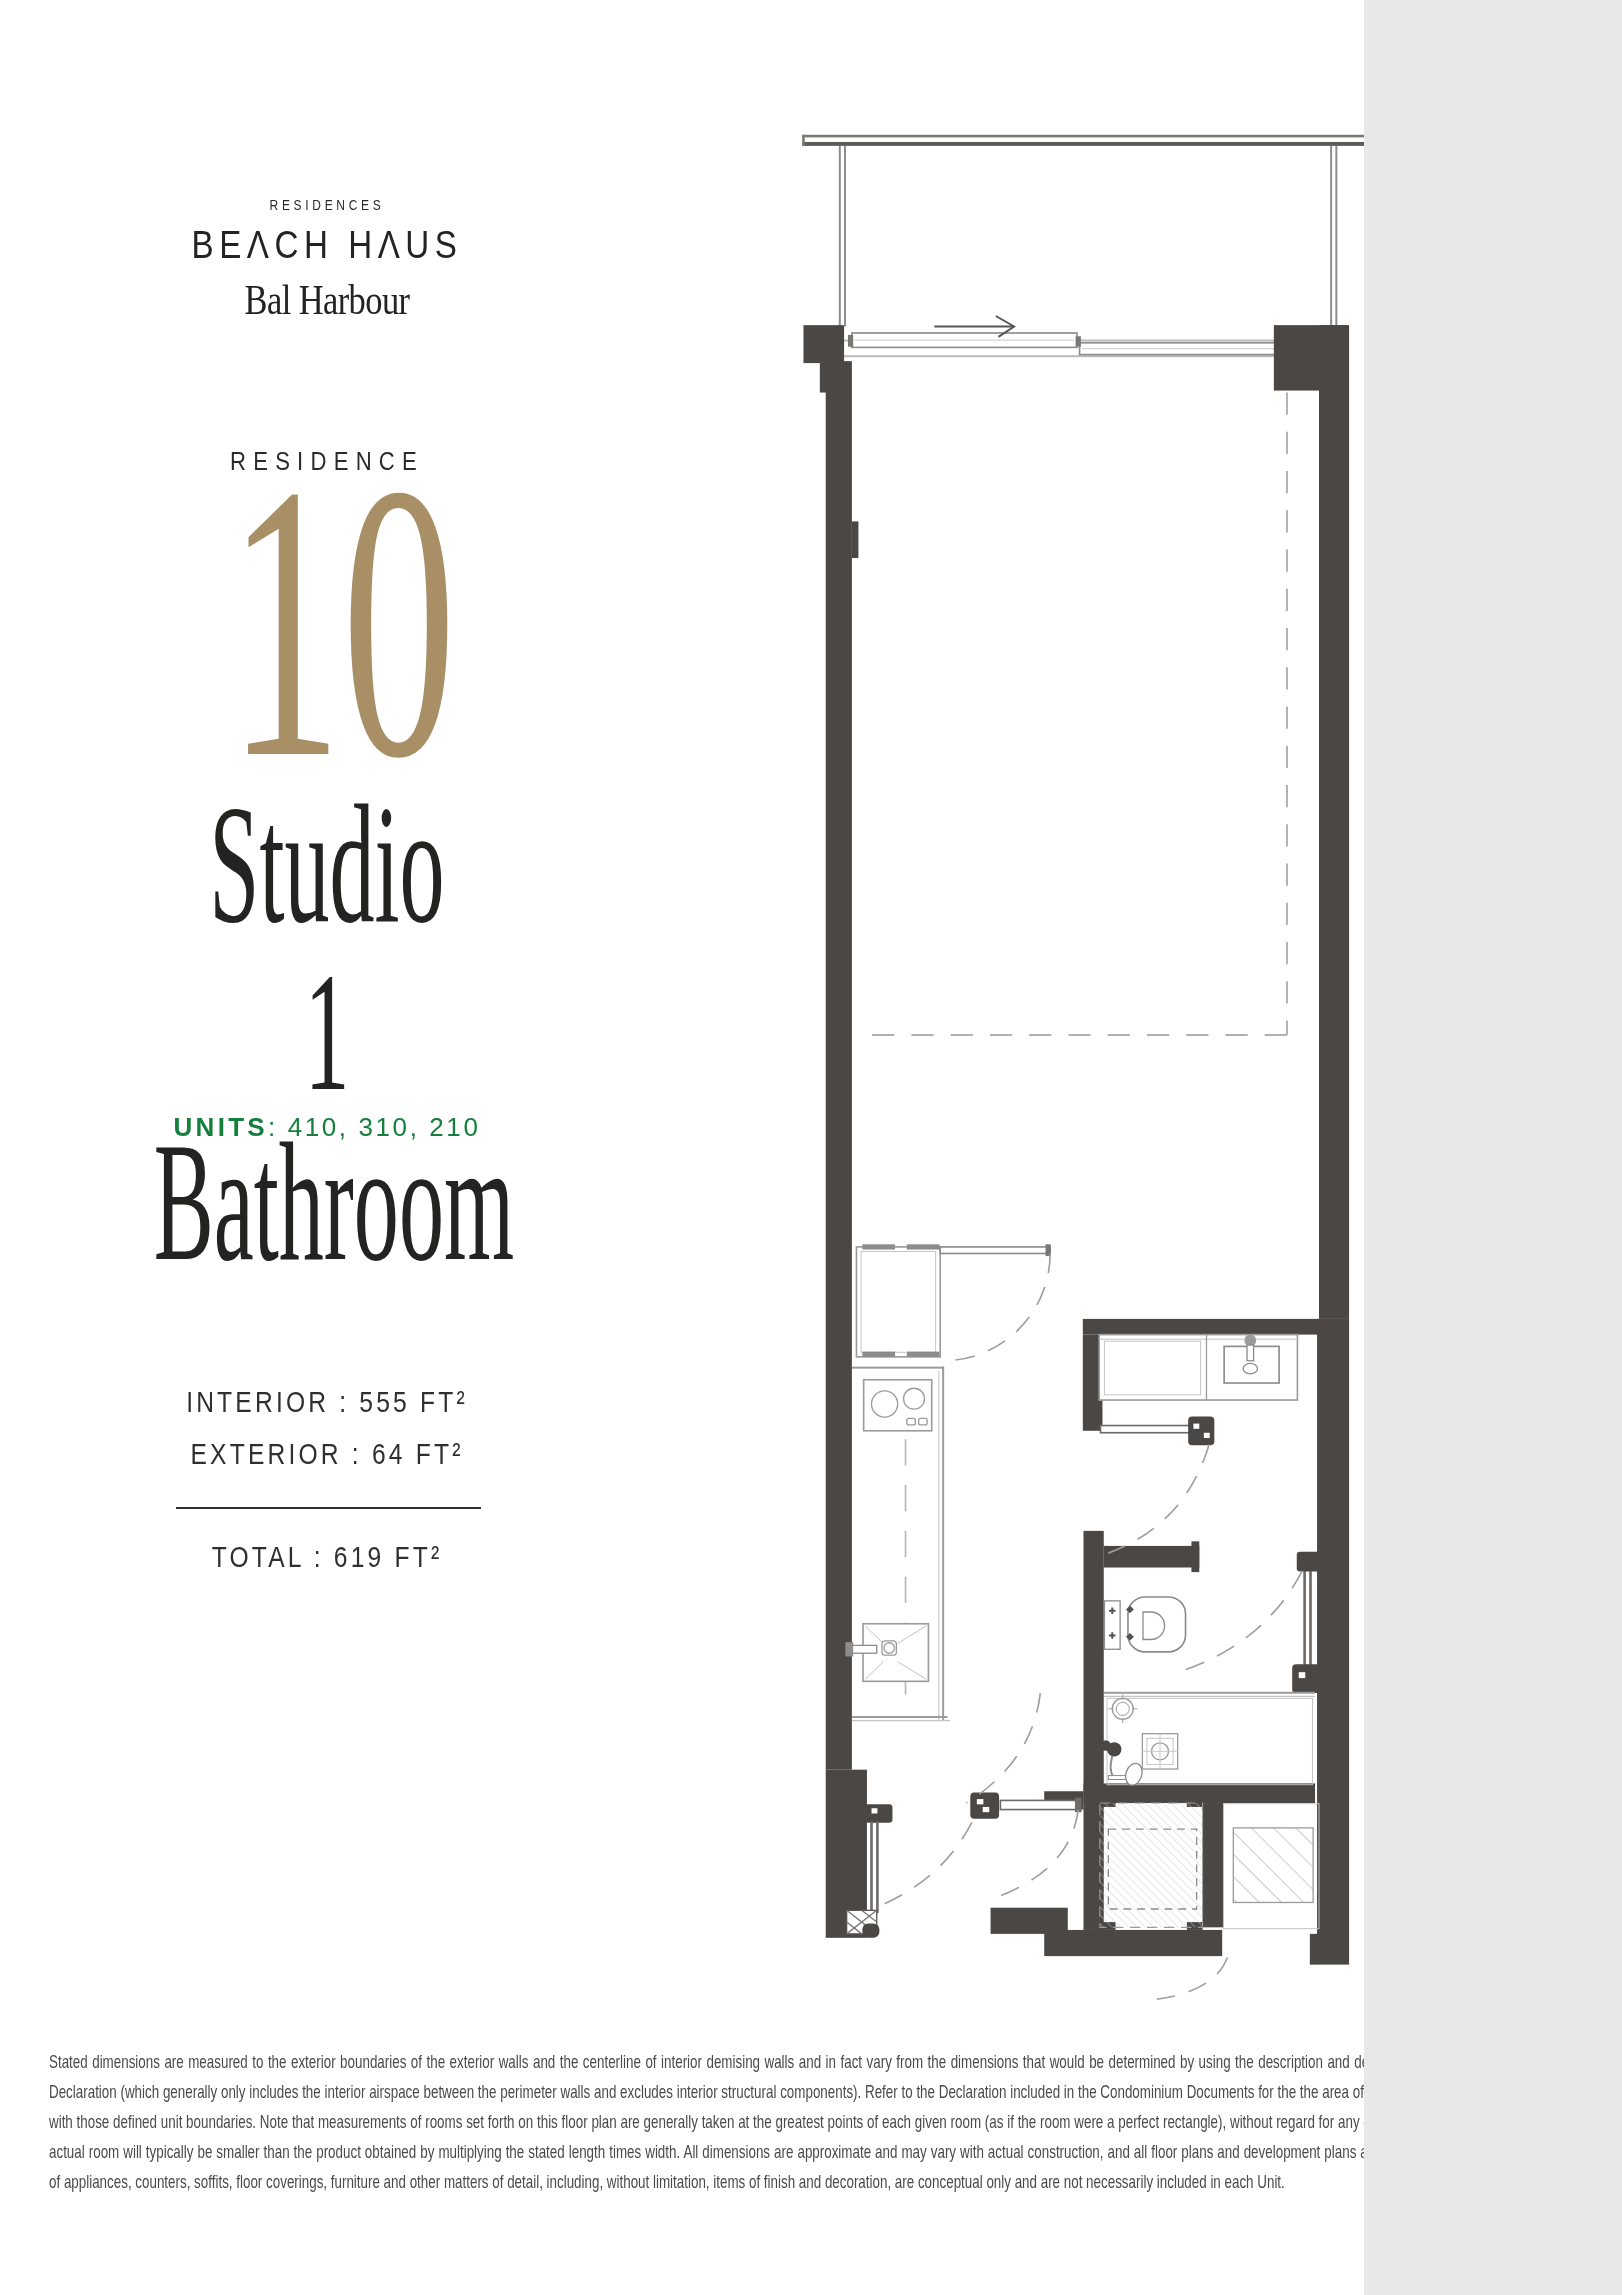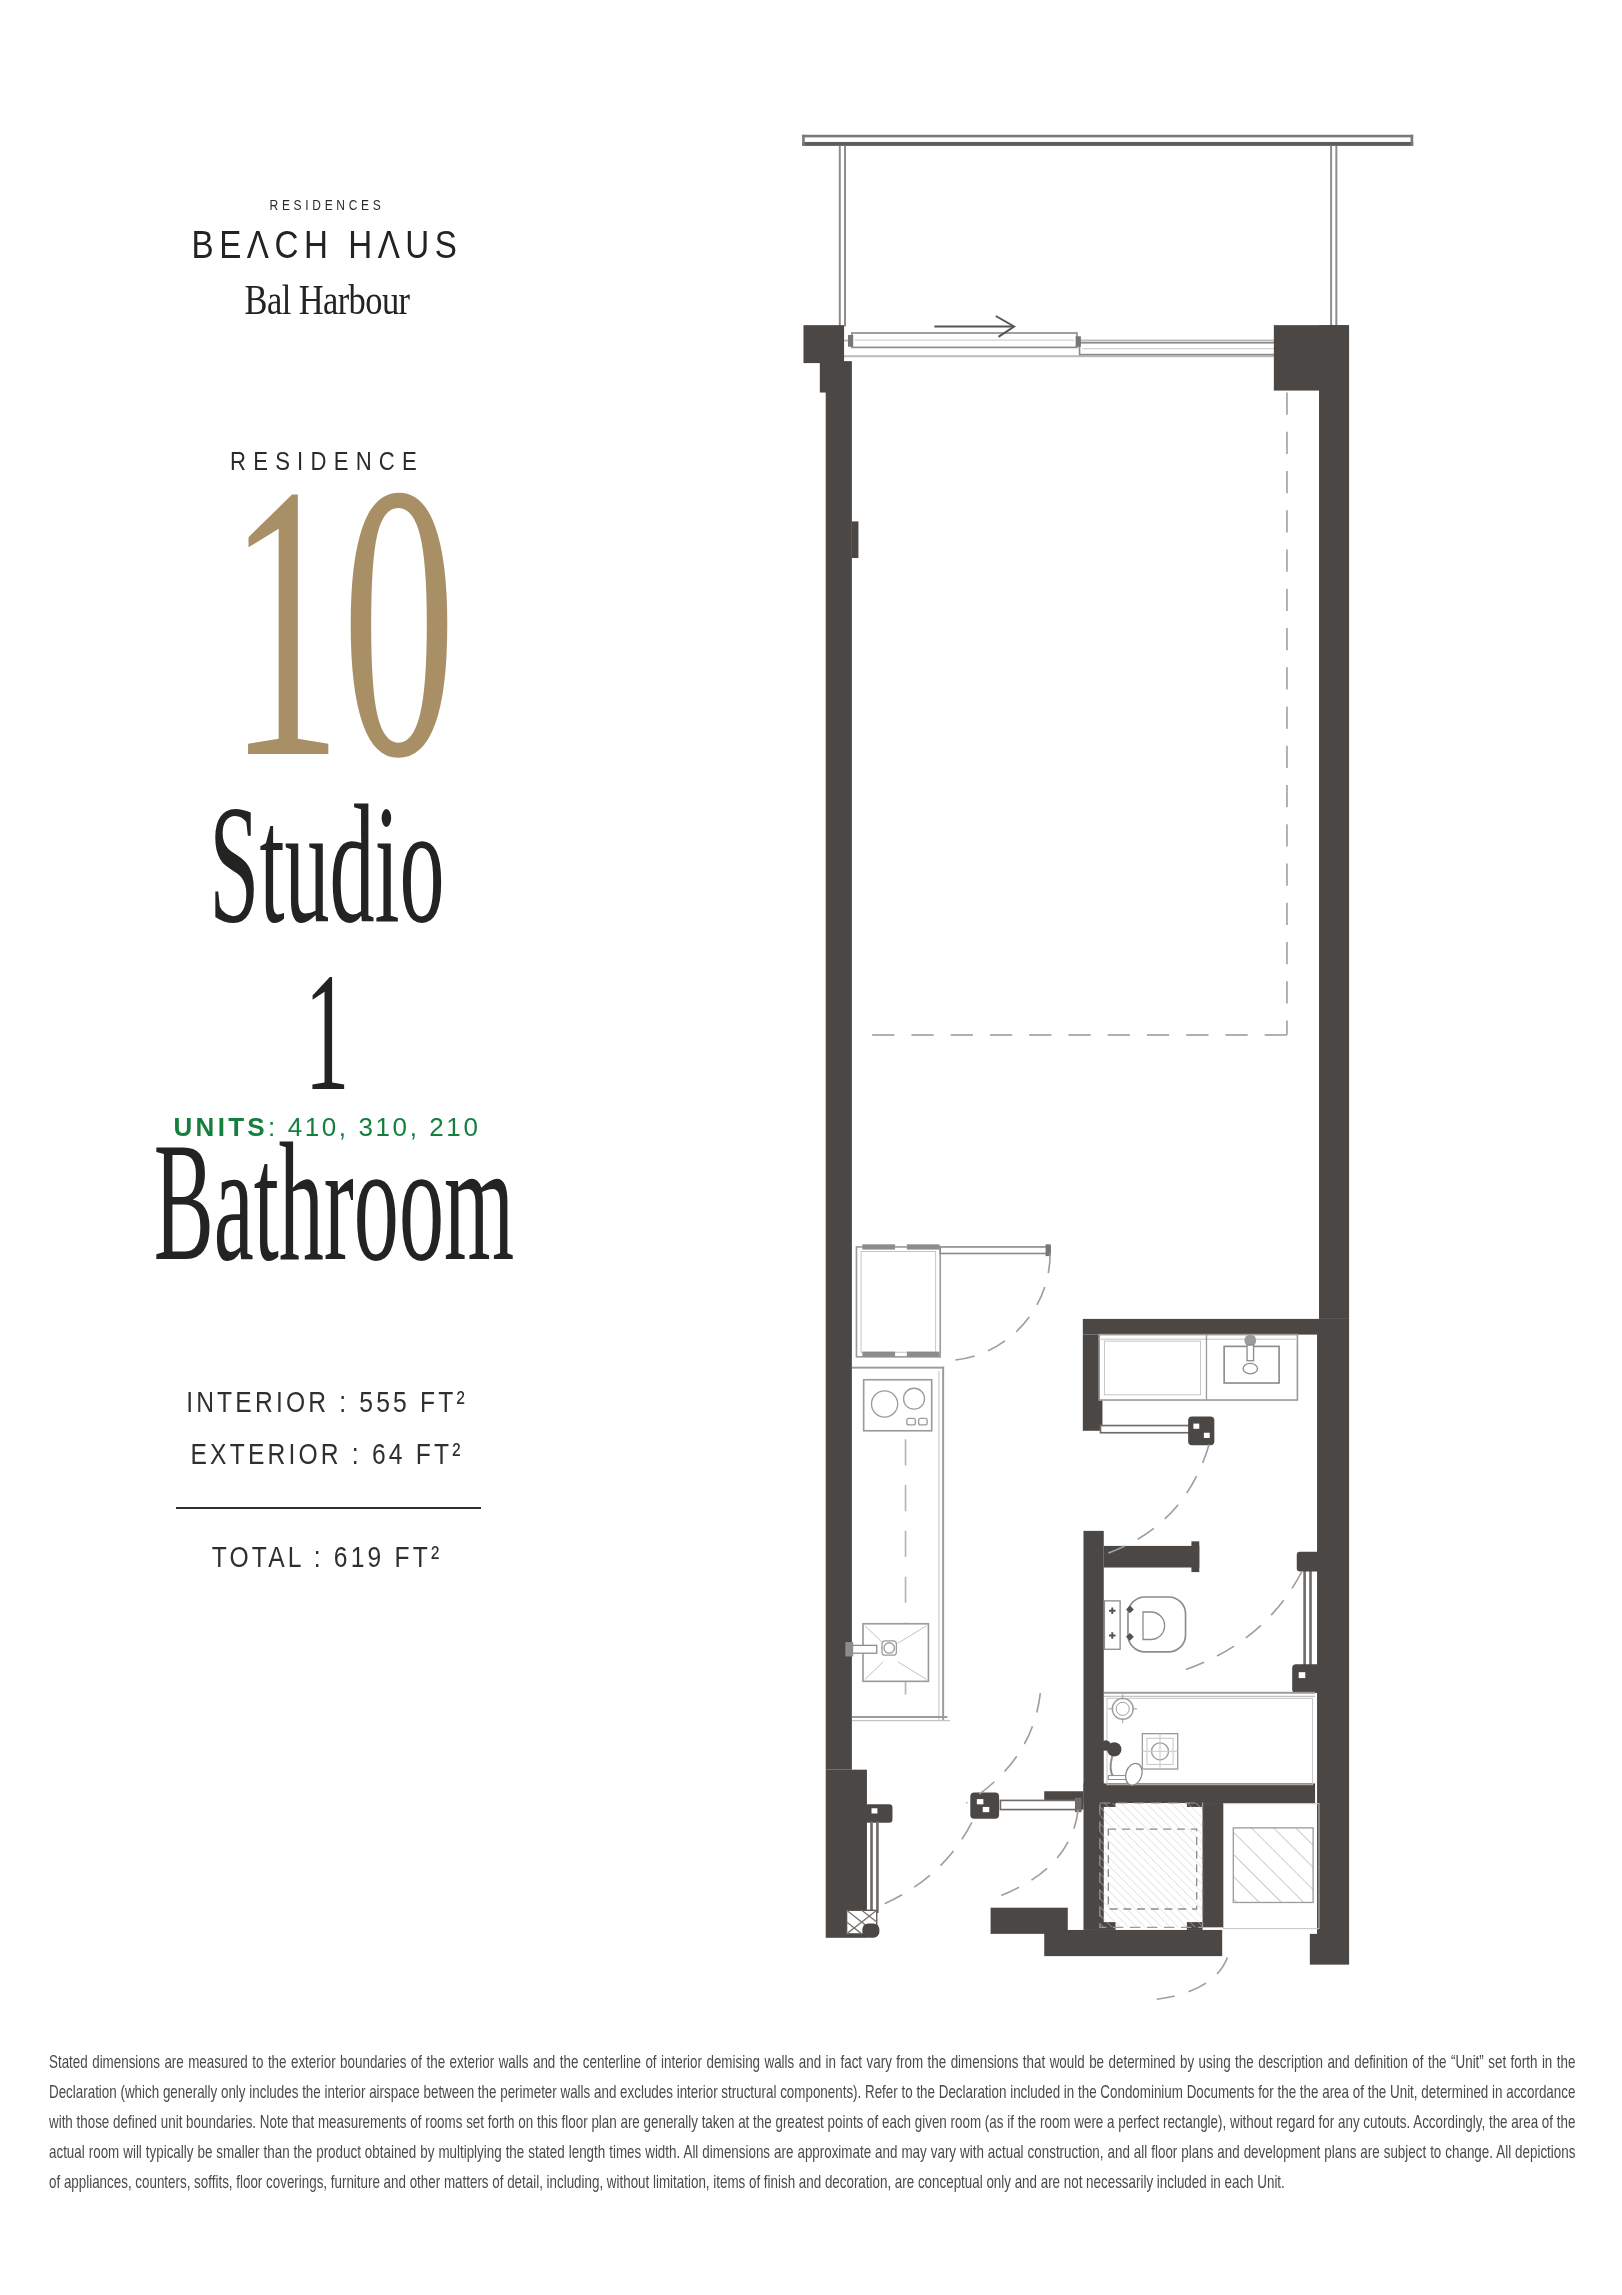--- a/index.html
+++ b/index.html
@@ -6,21 +6,21 @@
     --gold:#a98f66;
     --ink:#1d1d1b;
     --wall:#4b4744;
     --line:#9b9b9b;
     --faint:#c4c4c4;
     --dash:#9e9e9e;
   }
   html,body{margin:0;padding:0;background:#e8e8e8;}
   .page{
     position:relative;
-    width:1622px;height:2295px;
+    width:1364px;height:2295px;
     background:#ffffff;
     overflow:hidden;
     font-family:"Liberation Sans", sans-serif;
     color:var(--ink);
   }
   .abs{position:absolute;}
   .center-col{left:0;width:654px;text-align:center;}
   .squeeze{transform-origin:50% 0;}
 
   .logo-residences{top:196px;font-size:15px;letter-spacing:4.6px;transform:scaleX(0.8);color:#2a2a28;}

